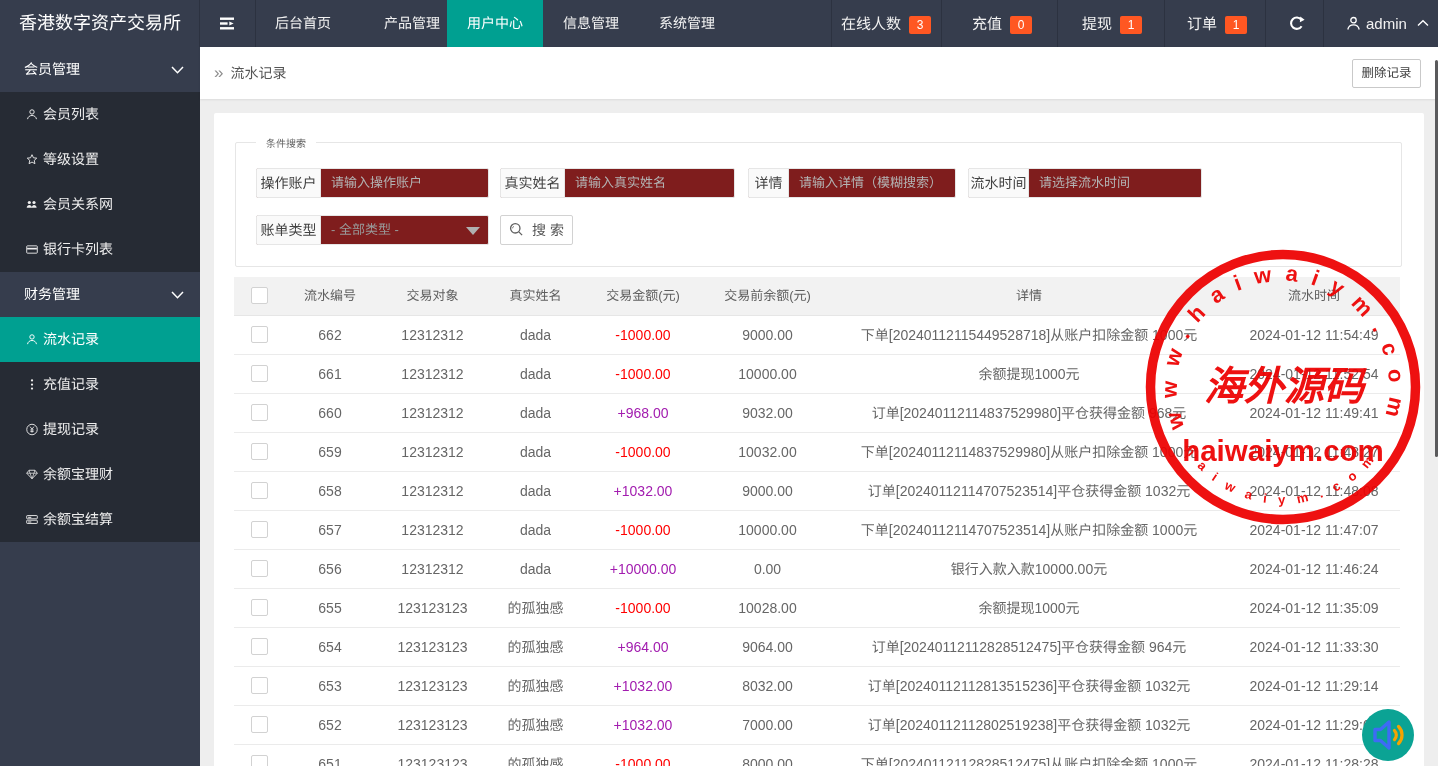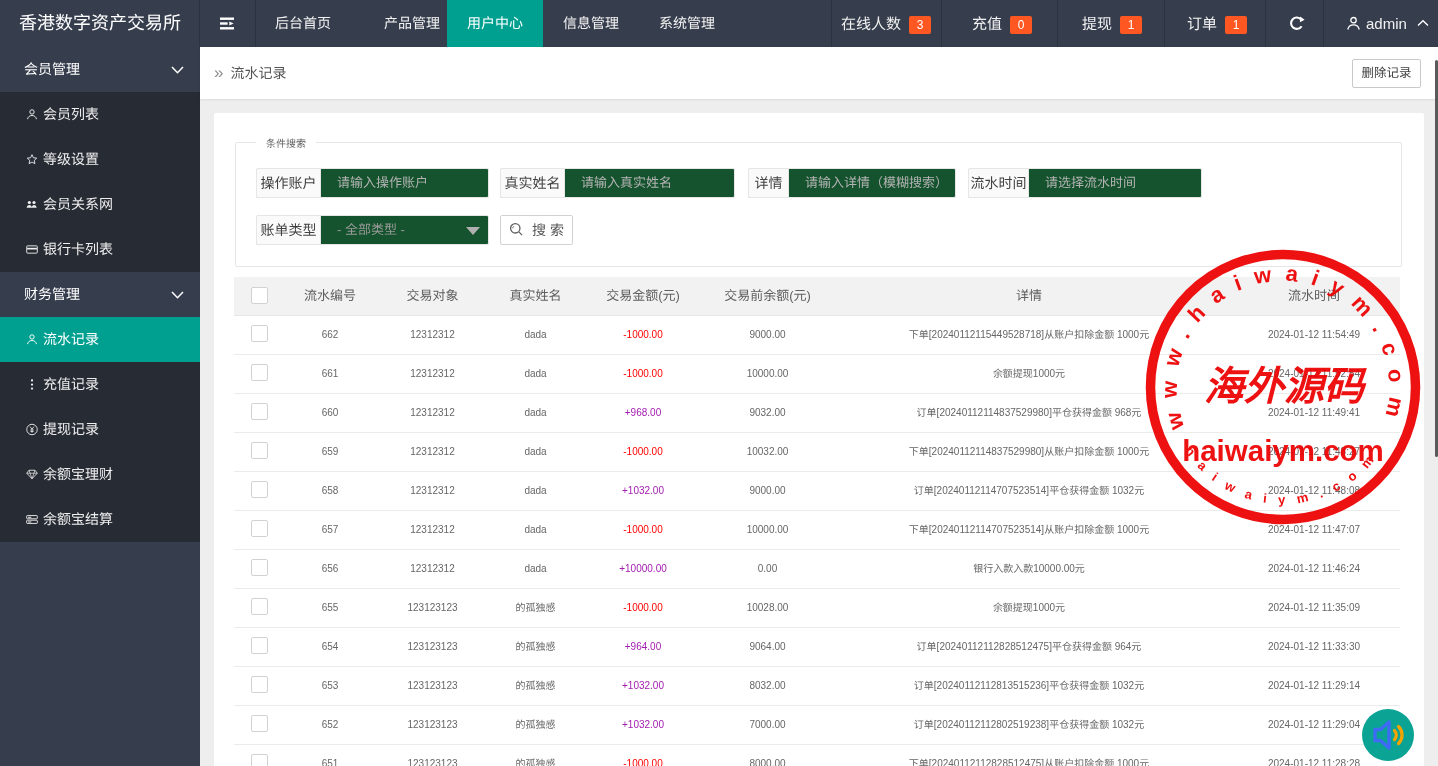--- a/index.html
+++ b/index.html
@@ -24,28 +24,28 @@
 .chev{position:absolute;right:16px;top:19px;width:13px;height:8px;}
 
 .crumb{position:absolute;left:200px;top:47px;width:1238px;height:52px;background:#fff;box-shadow:0 1px 2px rgba(0,0,0,.08);}
 .crumb .bc{position:absolute;left:14px;top:0;line-height:52px;font-size:14px;color:#555;}
 .crumb .bc .gg{color:#8d8d8d;margin-right:7px;font-size:17px;}
 .delbtn{position:absolute;left:1152px;top:12px;width:69px;height:29px;line-height:27px;text-align:center;border:1px solid #c9c9c9;border-radius:2px;background:#fff;color:#404040;font-size:12.5px;}
 
 .card{position:absolute;left:214px;top:113px;width:1210px;height:700px;background:#fff;border-radius:2px;}
 fieldset.srch{position:absolute;left:21px;top:22px;width:1167px;height:132px;border:1px solid #e6e6e6;border-radius:2px;}
 fieldset.srch legend{margin-left:20px;padding:0 10px;font-size:10px;color:#5f5f5f;}
-.fgroup{position:absolute;height:30px;border:1px solid #e6e6e6;border-radius:2px;background:#14532d;display:flex;gap:6px;}
+.fgroup{position:absolute;height:30px;border:1px solid #e6e6e6;border-radius:2px;background:#7f1d1d;display:flex;}
 .flabel{height:28px;line-height:28px;background:#fafafa;border-right:1px solid #e6e6e6;color:#424242;font-size:14px;text-align:center;flex:none;}
 .fph{height:28px;line-height:28px;color:#b3b3b3;font-size:13px;padding-left:10px;white-space:nowrap;}
 .sel-arrow{position:absolute;right:8px;top:11px;width:0;height:0;border-left:7px solid transparent;border-right:7px solid transparent;border-top:8px solid #b0b0b0;}
 .sbtn{position:absolute;left:286px;top:102px;width:73px;height:30px;border:1px solid #d2d2d2;border-radius:2px;background:#fff;color:#555;font-size:14px;line-height:28px;text-align:center;}
 
 .tbl{position:absolute;left:20px;top:164px;width:1166px;}
-.trow{display:flex;height:39px;line-height:38px;border-bottom:1px solid #ebebeb;font-size:10px;color:#666;}
+.trow{display:flex;height:39px;line-height:38px;border-bottom:1px solid #ebebeb;font-size:14px;color:#666;}
 .trow.head{background:#f2f2f2;height:39px;color:#5f5f5f;border-bottom:1px solid #e6e6e6;font-size:13px;}
 .trow>div{text-align:center;overflow:hidden;white-space:nowrap;flex:none;}
 .c0{width:51px;}.c1{width:90px;}.c2{width:115px;}.c3{width:91px;}.c4{width:124px;}.c5{width:125px;}.c6{width:398px;}.c7{width:172px;}
 .cb{display:inline-block;width:17px;height:17px;border:1px solid #d2d2d2;border-radius:2px;background:#fff;vertical-align:middle;margin-top:-3px;}
 .neg{color:#ff0000;}
 .pos{color:#a21caf;}
 
 .sb-thumb{position:absolute;left:1434.5px;top:60px;width:3.5px;height:397px;background:#5a5a5c;border-radius:2px;}
 
 .spk{position:absolute;left:1362px;top:709px;width:52px;height:52px;border-radius:50%;background:#0ba394;}

